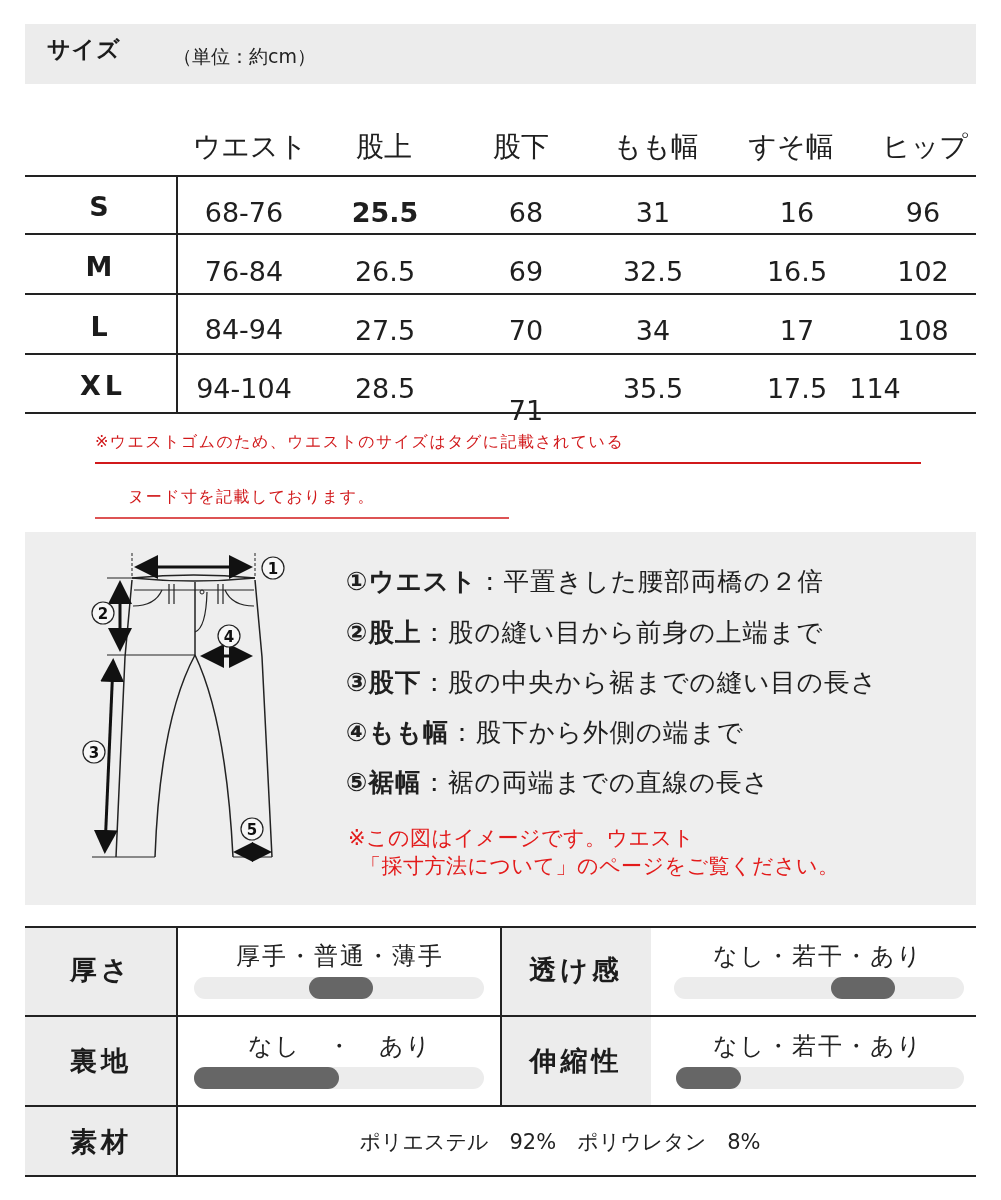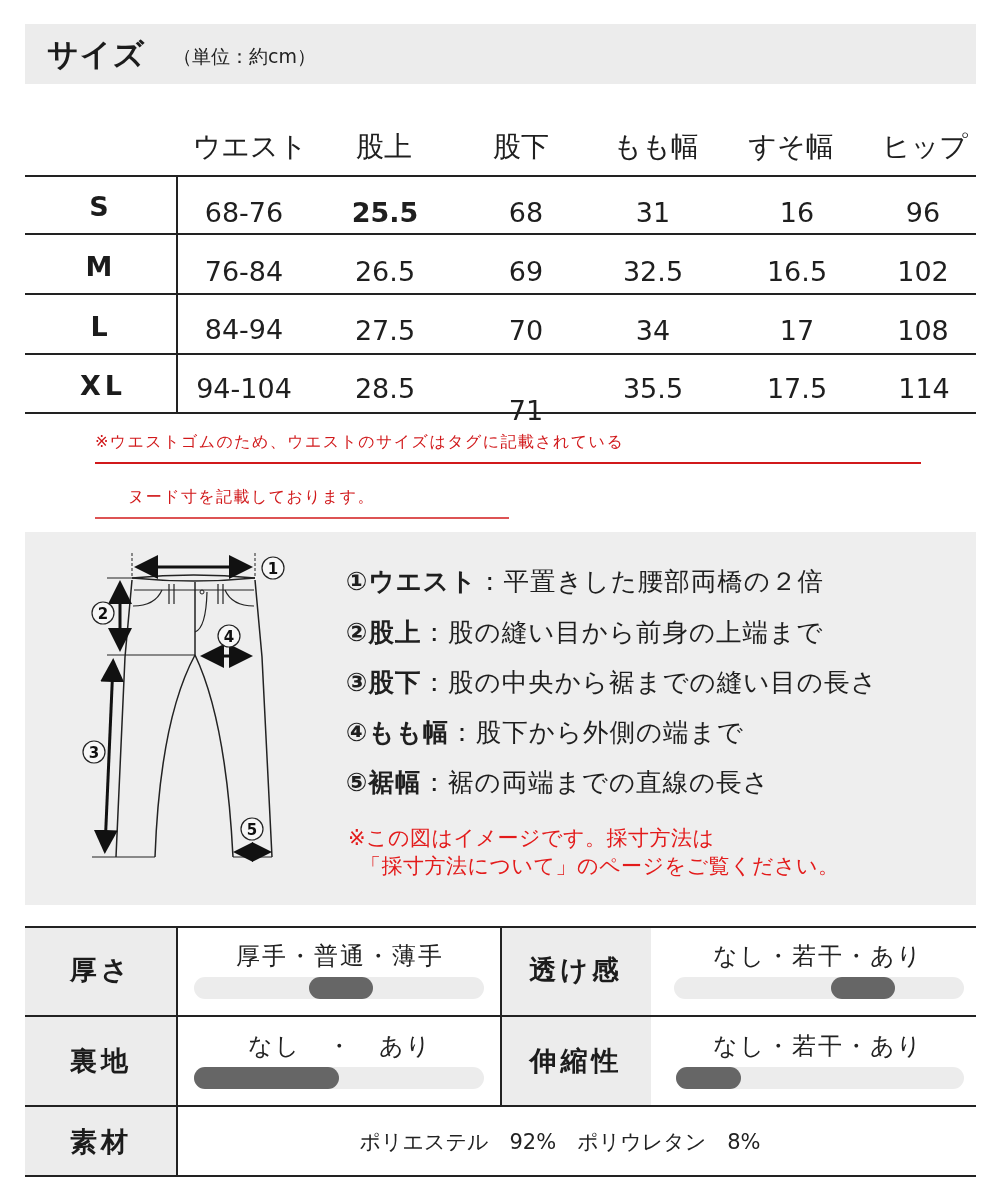--- a/index.html
+++ b/index.html
@@ -1,20 +1,20 @@
 <!DOCTYPE html>
 <html><head>
 <meta charset="utf-8">
 <style>
   * { box-sizing: border-box; margin: 0; padding: 0; }
   html, body { width: 1001px; height: 1200px; background: #ffffff; overflow: hidden; }
   body { position: relative; font-family: "DejaVu Sans", "Liberation Sans", sans-serif; color: #222; }
 
   .title-bar { position: absolute; left: 25px; top: 24px; width: 951px; height: 60px; background: #ececec; }
-  .title-main { position: absolute; left: 22px; top: 10px; font-size: 31px; font-weight: bold; color: #1c1c1c; letter-spacing: 1px; }
+  .title-main { position: absolute; left: 22px; top: 10px; font-size: 23px; font-weight: bold; color: #1c1c1c; letter-spacing: 1px; }
   .title-sub { position: absolute; left: 148px; top: 20px; font-size: 19px; color: #222; }
   .hdr { position: absolute; top: 8px; font-size: 28px; color: #1f1f1f; white-space: nowrap; transform: translateX(-50%); }
   .hline { position: absolute; left: 25px; width: 951px; height: 2px; background: #222; }
   .vline { position: absolute; left: 176px; top: 176px; width: 1.5px; height: 238px; background: #222; }
   .row-label { position: absolute; font-size: 27px; font-weight: bold; color: #1c1c1c; transform: translateX(-50%); letter-spacing: 4px; }
   .cell { position: absolute; font-size: 27px; color: #1f1f1f; transform: translateX(-50%); white-space: nowrap; }
 
   .note-red { position: absolute; color: #d1191b; font-size: 16px; white-space: nowrap; letter-spacing: 1.4px; }
   .note-underline { position: absolute; height: 2px; background: #d1191b; }
 
@@ -86,21 +86,21 @@
     <span class="cell" style="left:923px;top:315px;">108</span>
   </div>
 
   <div>
     <span class="row-label" style="left:103px;top:370px;">XL</span>
     <span class="cell" style="left:244px;top:373px;">94-104</span>
     <span class="cell" style="left:385px;top:373px;">28.5</span>
     <span class="cell" style="left:526px;top:395px;text-align:right;">71</span>
     <span class="cell" style="left:653px;top:373px;">35.5</span>
     <span class="cell" style="left:797px;top:373px;">17.5</span>
-    <span class="cell" style="left:924px;top:373px;">114</span>
+    <span class="cell" style="left:875px;top:373px;">114</span>
   </div>
 </div>
 
 <span class="note-red" style="left:95px;top:432px;">※ウエストゴムのため、ウエストのサイズはタグに記載されている</span>
 <div class="note-underline" style="left:95px;top:462px;width:826px;"></div>
 <span class="note-red" style="left:128px;top:487px;">ヌード寸を記載しております。</span>
 <div class="note-underline" style="left:95px;top:517px;width:414px;opacity:0.75;"></div>
 
 <div class="diagram-box"></div>
 
@@ -177,21 +177,21 @@
 </div>
 <div class="measure-line" style="top:665px;">
   <span class="num">③</span><span class="term">股下</span><span>：股の中央から裾までの縫い目の長さ</span>
 </div>
 <div class="measure-line" style="top:715px;">
   <span class="num">④</span><span class="term">もも幅</span><span>：股下から外側の端まで</span>
 </div>
 <div class="measure-line" style="top:765px;">
   <span class="num">⑤</span><span class="term">裾幅</span><span>：裾の両端までの直線の長さ</span>
 </div>
-<div class="diagram-note" style="top:824px;">※この図はイメージです。採寸方法は</div>
+<div class="diagram-note" style="top:824px;">※この図はイメージです。ウエスト</div>
 <div class="diagram-note" style="top:852px;left:360px;">「採寸方法について」のページをご覧ください。</div>
 
 <div>
   <div class="attr-label-bg" style="left:25px;top:927px;width:151px;height:248px;"></div>
   <div class="attr-label-bg" style="left:500px;top:927px;width:151px;height:178px;"></div>
 
   <div class="attr-hline" style="top:926px;"></div>
   <div class="attr-hline" style="top:1015px;"></div>
   <div class="attr-hline" style="top:1105px;"></div>
   <div class="attr-hline" style="top:1175px;"></div>

